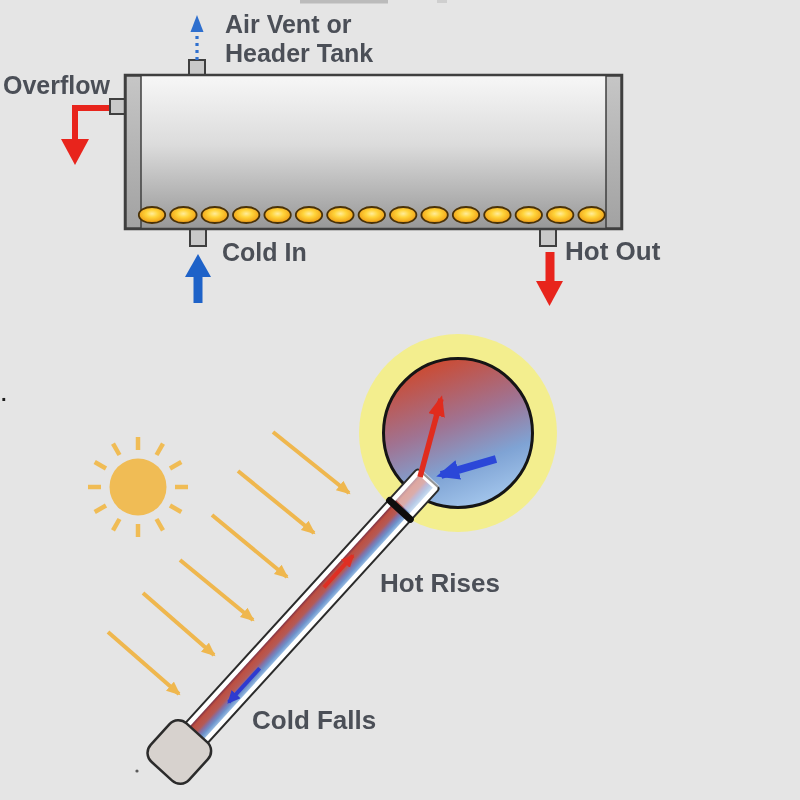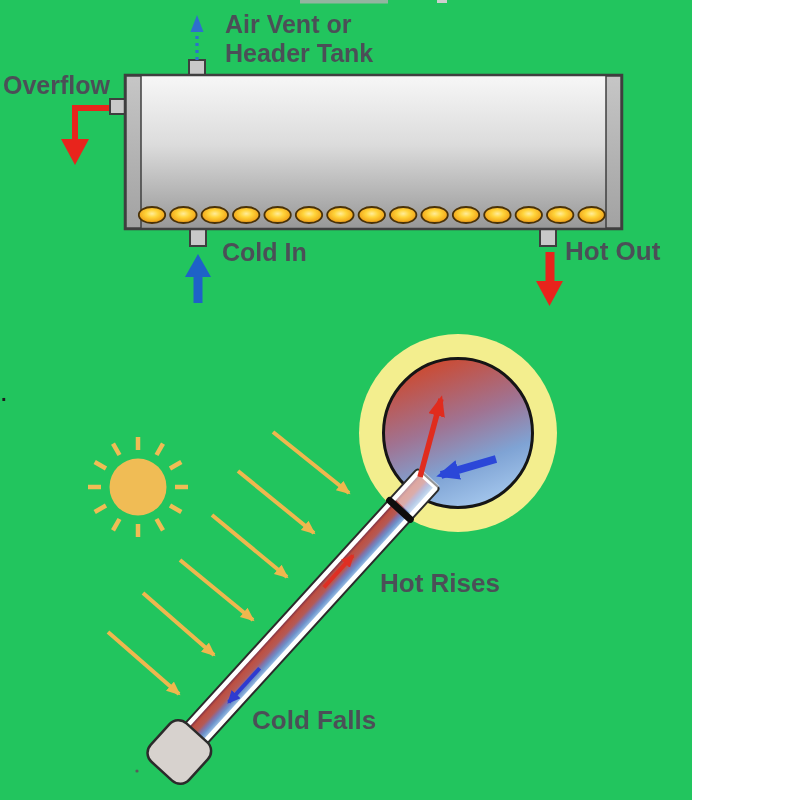--- a/index.html
+++ b/index.html
@@ -1,16 +1,16 @@
 <!DOCTYPE html>
 <html><head>
 <meta charset="utf-8">
 <style>
   html,body{margin:0;padding:0;background:#ffffff;}
-  .stage{width:692px;height:800px;position:relative;background:#22c55e;overflow:hidden;}
+  .stage{width:800px;height:800px;position:relative;background:#e5e5e5;overflow:hidden;}
   svg{display:block;}
   .lbl{font-family:"Liberation Sans",sans-serif;font-weight:700;fill:#4b4f57;font-size:25px;}
   .lbl26{font-size:26px;}
   .dot{font-family:"Liberation Sans",sans-serif;font-weight:700;fill:#1d1d1d;font-size:20px;}
 </style>
 </head>
 <body>
 
 <div class="stage">
 <svg width="800" height="800" viewBox="0 0 800 800">

